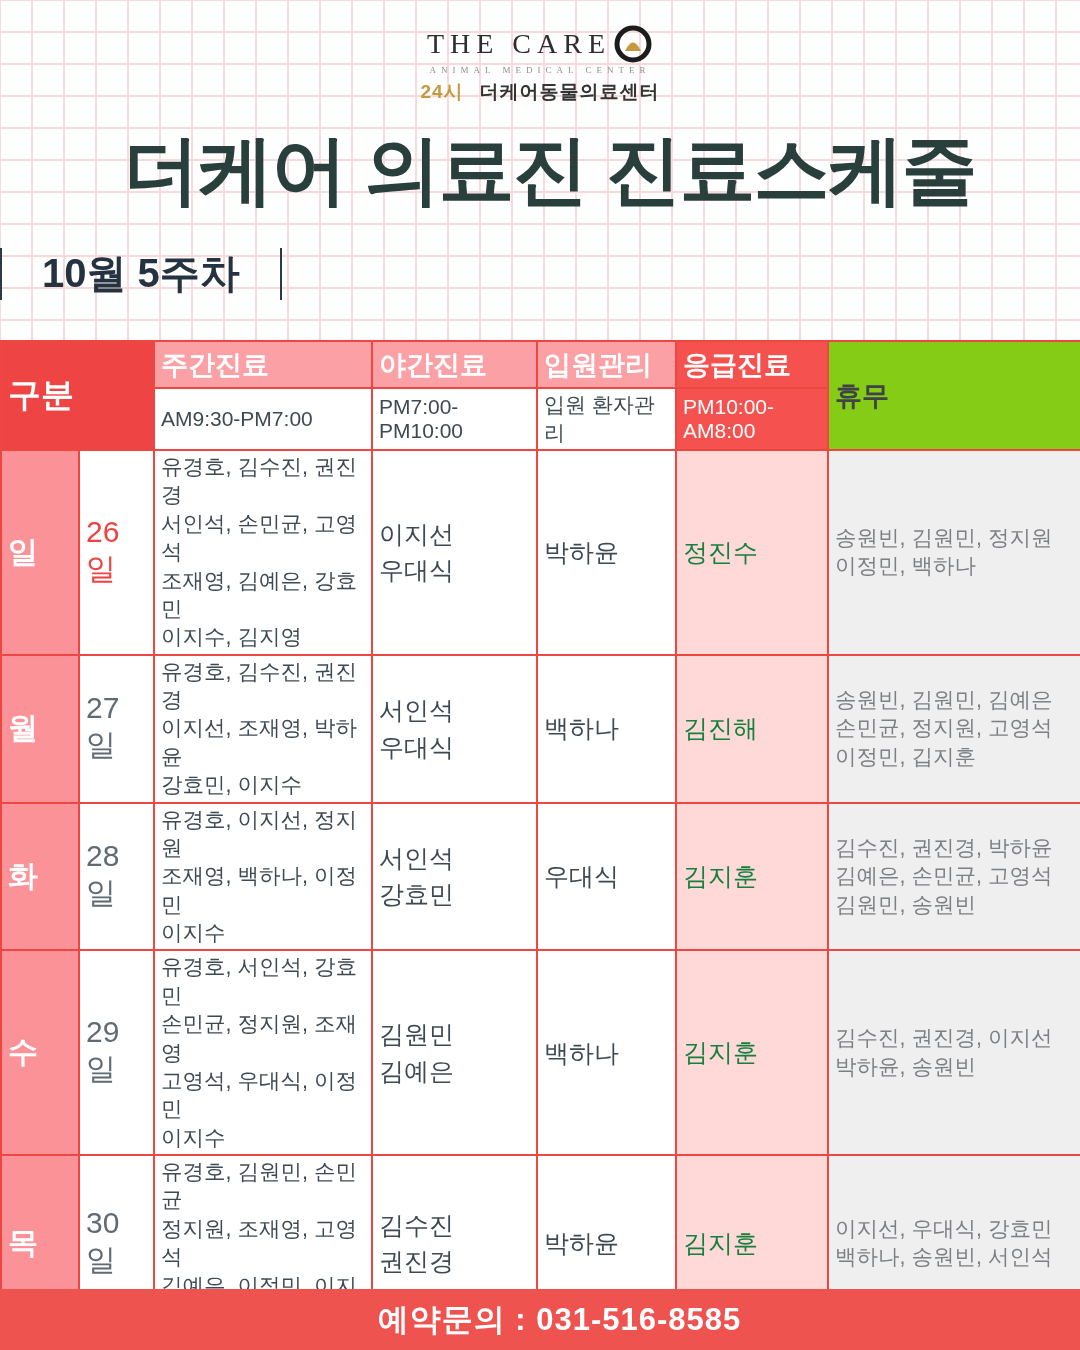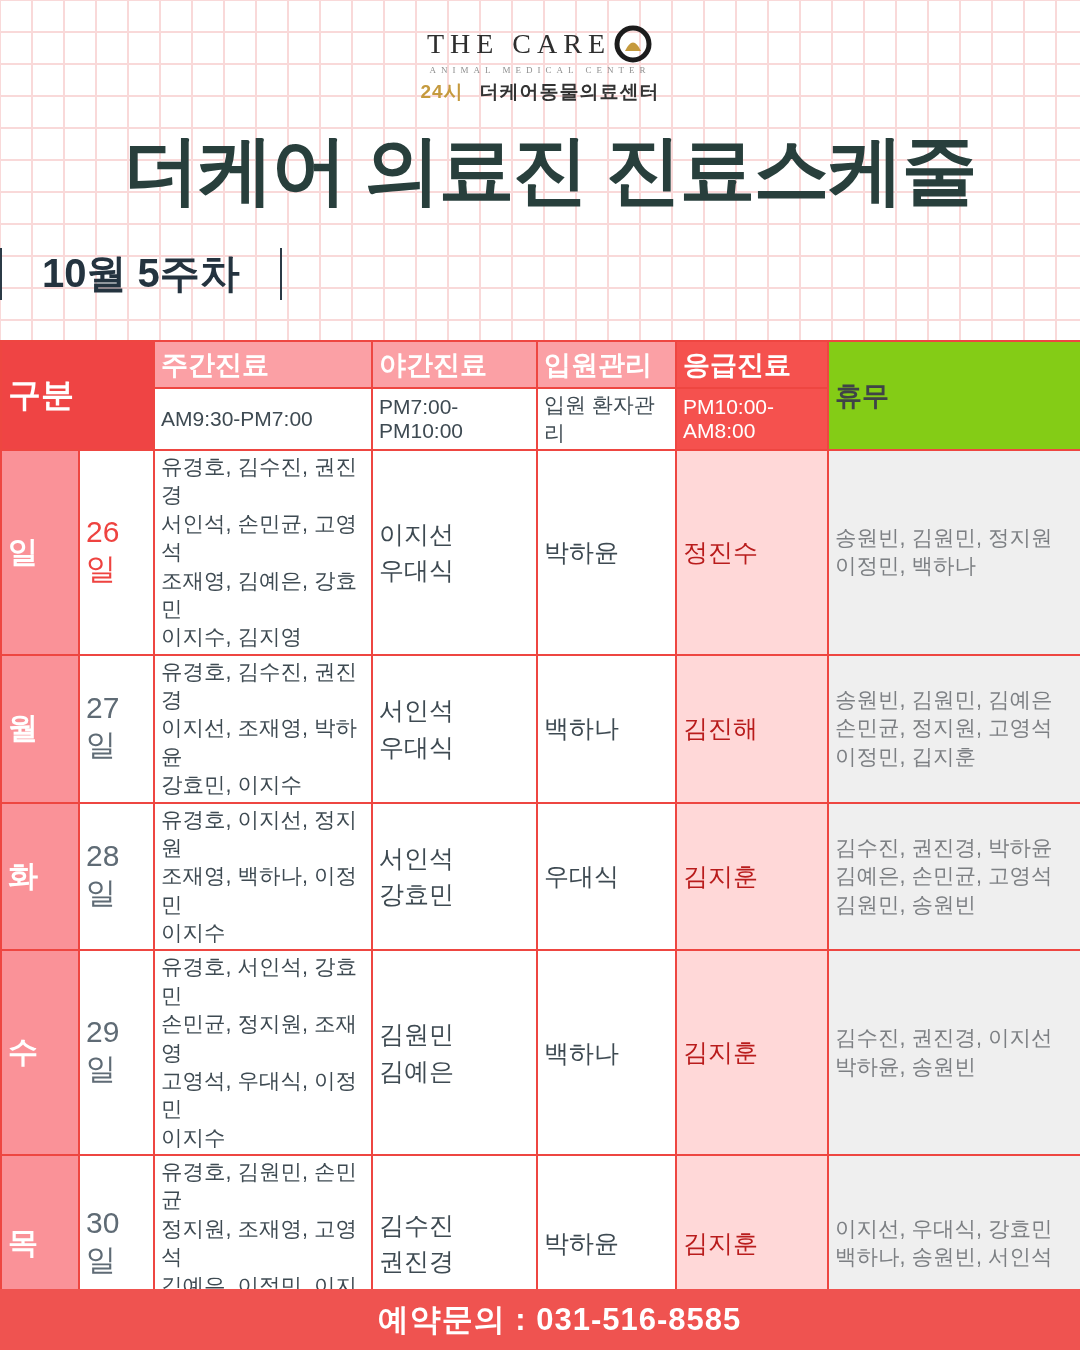--- a/index.html
+++ b/index.html
@@ -52,21 +52,21 @@
   th.offh{background:#84cc16;color:#3f4347;font-size:27px;font-weight:bold;}
   th.sub{background:#ffffff;color:#3e4a52;font-size:21px;font-weight:normal;}
   th.sub.red{background:#f5514e;color:#ffffff;}
   tbody tr{height:120px;}
   tbody tr:nth-child(4),tbody tr:nth-child(6){height:125px;}
   td.wd{background:#fa9298;color:#ffffff;font-size:30px;font-weight:bold;}
   td.date{background:#ffffff;color:#5f6b75;font-size:30px;}
   td.date.red{color:#ee4340;}
   td.names{background:#ffffff;font-size:21.5px;line-height:1.32;white-space:pre-line;color:#3e4a52;}
   td.duo{background:#ffffff;font-size:25px;line-height:1.45;white-space:pre-line;color:#3e4a52;}
-  td.emg{background:#ffd8d8;font-size:25px;color:#b91c1c;}
+  td.emg{background:#ffd8d8;font-size:25px;color:#15803d;}
   td.off{background:#efefef;font-size:21.5px;line-height:1.32;white-space:pre-line;color:#7c7f83;}
   
   .footer{
     position:absolute;left:0;right:0;top:1289px;height:61px;background:#ef5350;
     display:flex;align-items:center;justify-content:center;
     color:#ffffff;font-size:31px;font-weight:bold;letter-spacing:1px;padding-left:39px;
   }
 </style>
 </head>
 <body>

